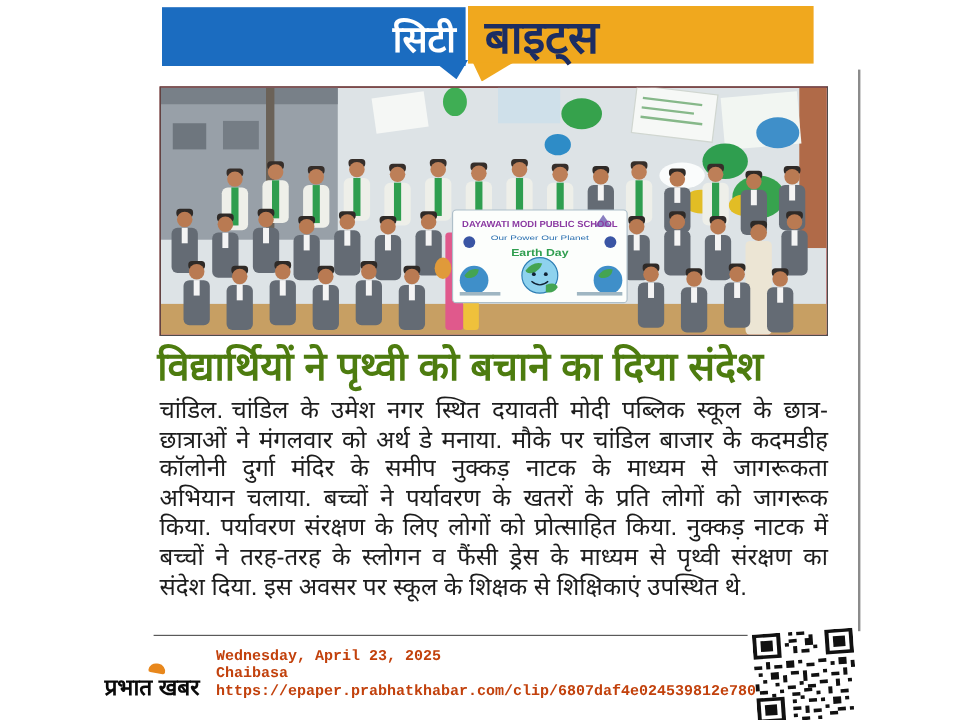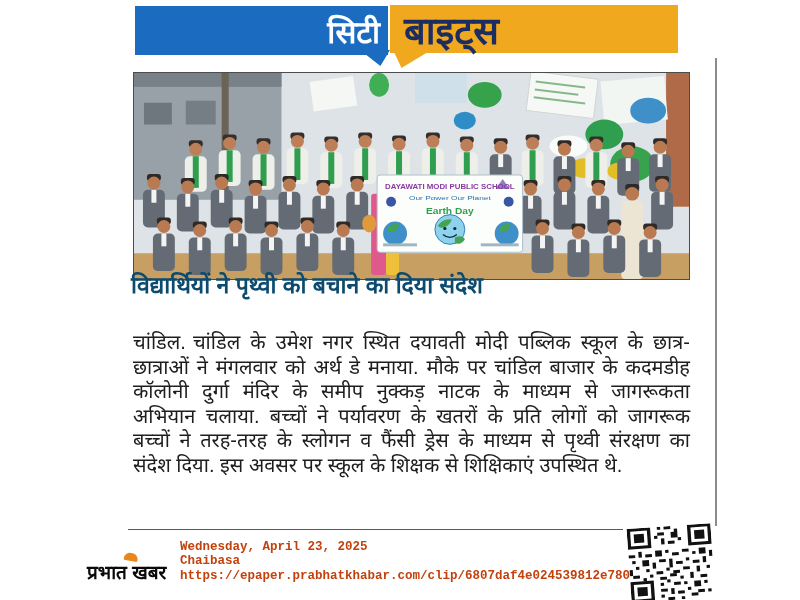--- a/index.html
+++ b/index.html
@@ -32,22 +32,22 @@
 
   
   .photo {
     left:133px; top:72px; width:557px; height:208px;
     border:1px solid #4c4c4c; background:#b91c1c; overflow:hidden;
   }
   .photo svg { display:block; width:100%; height:100%; }
 
   
   .headline {
-    left:131px; top:268px; width:562px; font-size:23px; font-weight:800;
-    color:#0c4a6e; white-space:nowrap;
+    left:131px; top:282px; width:562px; font-size:33px; font-weight:800;
+    color:#4d7c0f; white-space:nowrap;
   }
   .body-text {
     left:133px; top:330px; width:557px; font-size:20px; color:#1d1d1d;
   }
   .body-line {
     width:557px; line-height:24.6px; white-space:nowrap;
     text-align:justify; text-align-last:justify;
   }
   .body-line.last { text-align-last:left; }
   .dateline { font-weight:400; margin-right:7px; }
@@ -203,20 +203,21 @@
   </svg>
 </div>
 
 <div class="abs headline">विद्यार्थियों ने पृथ्वी को बचाने का दिया संदेश</div>
 
 <div class="abs body-text">
   <div class="body-line"><span class="dateline">चांडिल.</span><span>चांडिल के उमेश नगर स्थित दयावती मोदी पब्लिक स्कूल के छात्र-</span></div>
   <div class="body-line">छात्राओं ने मंगलवार को अर्थ डे मनाया. मौके पर चांडिल बाजार के कदमडीह</div>
   <div class="body-line">कॉलोनी दुर्गा मंदिर के समीप नुक्कड़ नाटक के माध्यम से जागरूकता</div>
   <div class="body-line">अभियान चलाया. बच्चों ने पर्यावरण के खतरों के प्रति लोगों को जागरूक</div>
+  <div class="body-line">किया. पर्यावरण संरक्षण के लिए लोगों को प्रोत्साहित किया. नुक्कड़ नाटक में</div>
   <div class="body-line">बच्चों ने तरह-तरह के स्लोगन व फैंसी ड्रेस के माध्यम से पृथ्वी संरक्षण का</div>
   <div class="body-line last">संदेश दिया. इस अवसर पर स्कूल के शिक्षक से शिक्षिकाएं उपस्थित थे.</div>
 </div>
 
 <div class="abs divider"></div>
 <div class="abs col-rule"></div>
 
 <div class="abs logo">
   <span class="logo-flame"></span>
   <span>प्रभात खबर</span>

